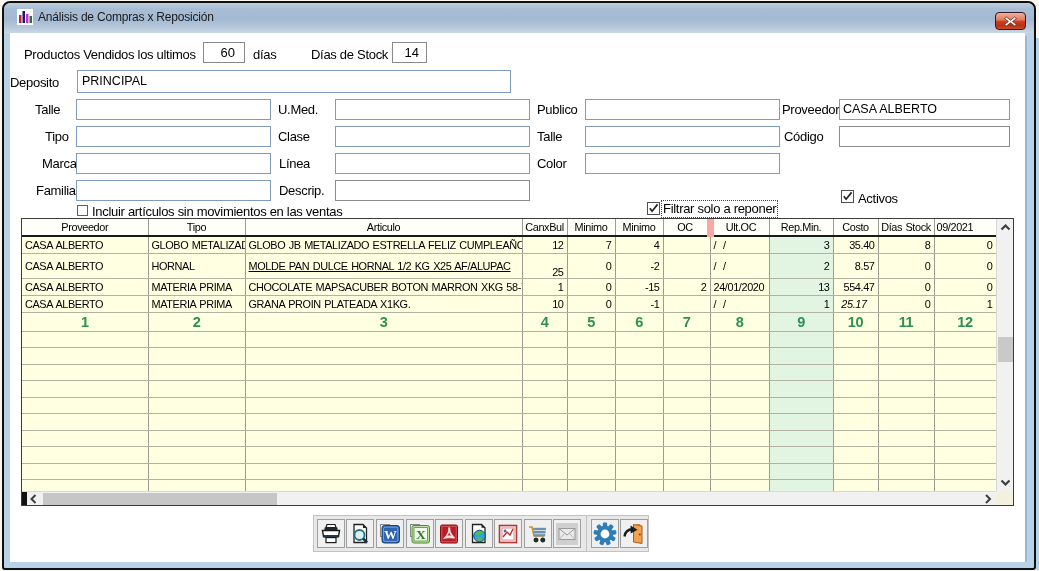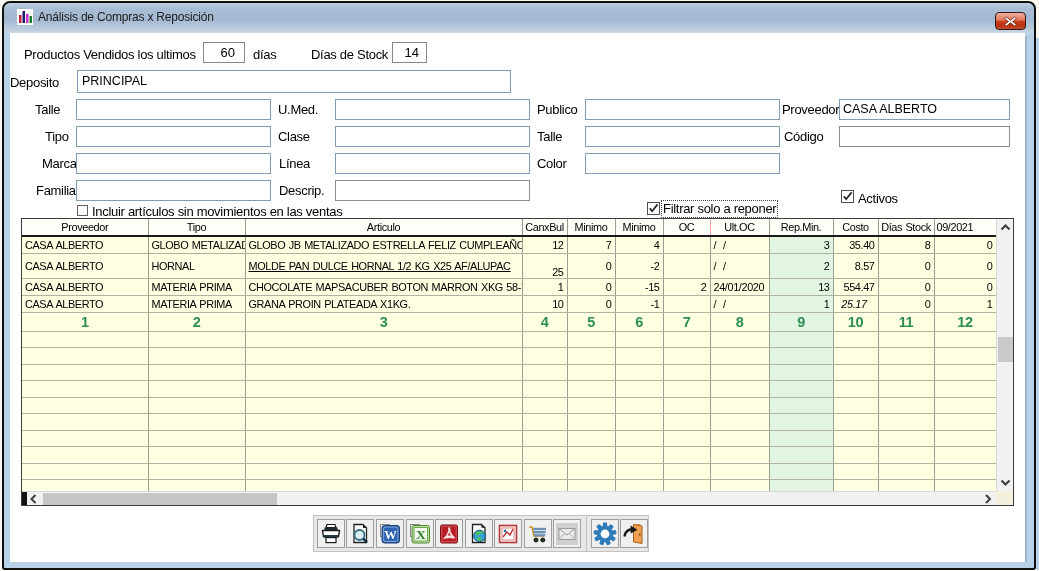--- a/index.html
+++ b/index.html
@@ -104,21 +104,21 @@
         <col style="width:62px">
       </colgroup>
 <tbody>
         <tr style="height:17px; background:#fffffa;">
 <td style="border-right:1px solid #9c9c90; border-bottom:2px solid #1a1a1a; text-align:center; padding:0; white-space:nowrap; overflow:hidden;">Proveedor</td>
 <td style="border-right:1px solid #9c9c90; border-bottom:2px solid #1a1a1a; text-align:center; padding:0; white-space:nowrap; overflow:hidden;">Tipo</td>
 <td style="border-right:1px solid #9c9c90; border-bottom:2px solid #1a1a1a; text-align:center; padding:0; white-space:nowrap; overflow:hidden;">Articulo</td>
 <td style="border-right:1px solid #9c9c90; border-bottom:2px solid #1a1a1a; text-align:center; padding:0; white-space:nowrap; overflow:hidden;">CanxBul</td>
 <td style="border-right:1px solid #9c9c90; border-bottom:2px solid #1a1a1a; text-align:center; padding:0; white-space:nowrap; overflow:hidden;">Minimo</td>
 <td style="border-right:1px solid #9c9c90; border-bottom:2px solid #1a1a1a; text-align:center; padding:0; white-space:nowrap; overflow:hidden;">Minimo</td>
-<td style="border-right:1px solid #fca5a5; border-bottom:2px solid #1a1a1a; text-align:center; padding:0; white-space:nowrap; overflow:hidden;">OC</td>
+<td style="border-right:7px solid #fca5a5; border-bottom:2px solid #1a1a1a; text-align:center; padding:0; white-space:nowrap; overflow:hidden;">OC</td>
 <td style="border-right:1px solid #9c9c90; border-bottom:2px solid #1a1a1a; text-align:center; padding:0; white-space:nowrap; overflow:hidden;">Ult.OC</td>
 <td style="border-right:1px solid #9c9c90; border-bottom:2px solid #1a1a1a; text-align:center; padding:0; white-space:nowrap; overflow:hidden;">Rep.Min.</td>
 <td style="border-right:1px solid #9c9c90; border-bottom:2px solid #1a1a1a; text-align:center; padding:0; white-space:nowrap; overflow:hidden;">Costo</td>
 <td style="border-right:1px solid #9c9c90; border-bottom:2px solid #1a1a1a; text-align:center; padding:0; white-space:nowrap; overflow:hidden;">Días Stock</td>
 <td style="border-right:1px solid #9c9c90; border-bottom:2px solid #1a1a1a; text-align:left; padding:0 0 0 2px; white-space:nowrap; overflow:hidden;">09/2021</td>
 </tr>
 <tr style="height:17px;">
 <td style="border-right:1px solid #9c9c90; border-bottom:1px solid #b2b2a2; text-align:left; padding:0 2px 0 3px; white-space:nowrap; overflow:hidden;">CASA ALBERTO</td>
 <td style="border-right:1px solid #9c9c90; border-bottom:1px solid #b2b2a2; text-align:left; padding:0 2px 0 3px; white-space:nowrap; overflow:hidden;">GLOBO METALIZADO</td>
 <td style="border-right:1px solid #9c9c90; border-bottom:1px solid #b2b2a2; text-align:left; padding:0 2px 0 3px; white-space:nowrap; overflow:hidden;">GLOBO JB METALIZADO ESTRELLA FELIZ CUMPLEAÑOS</td>

